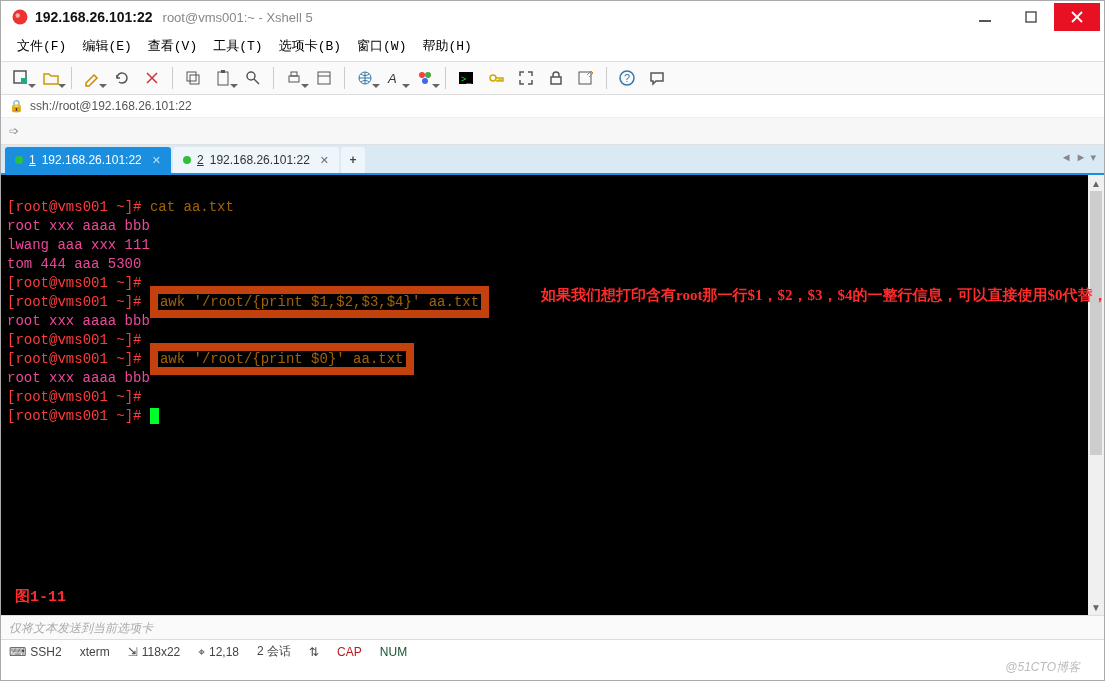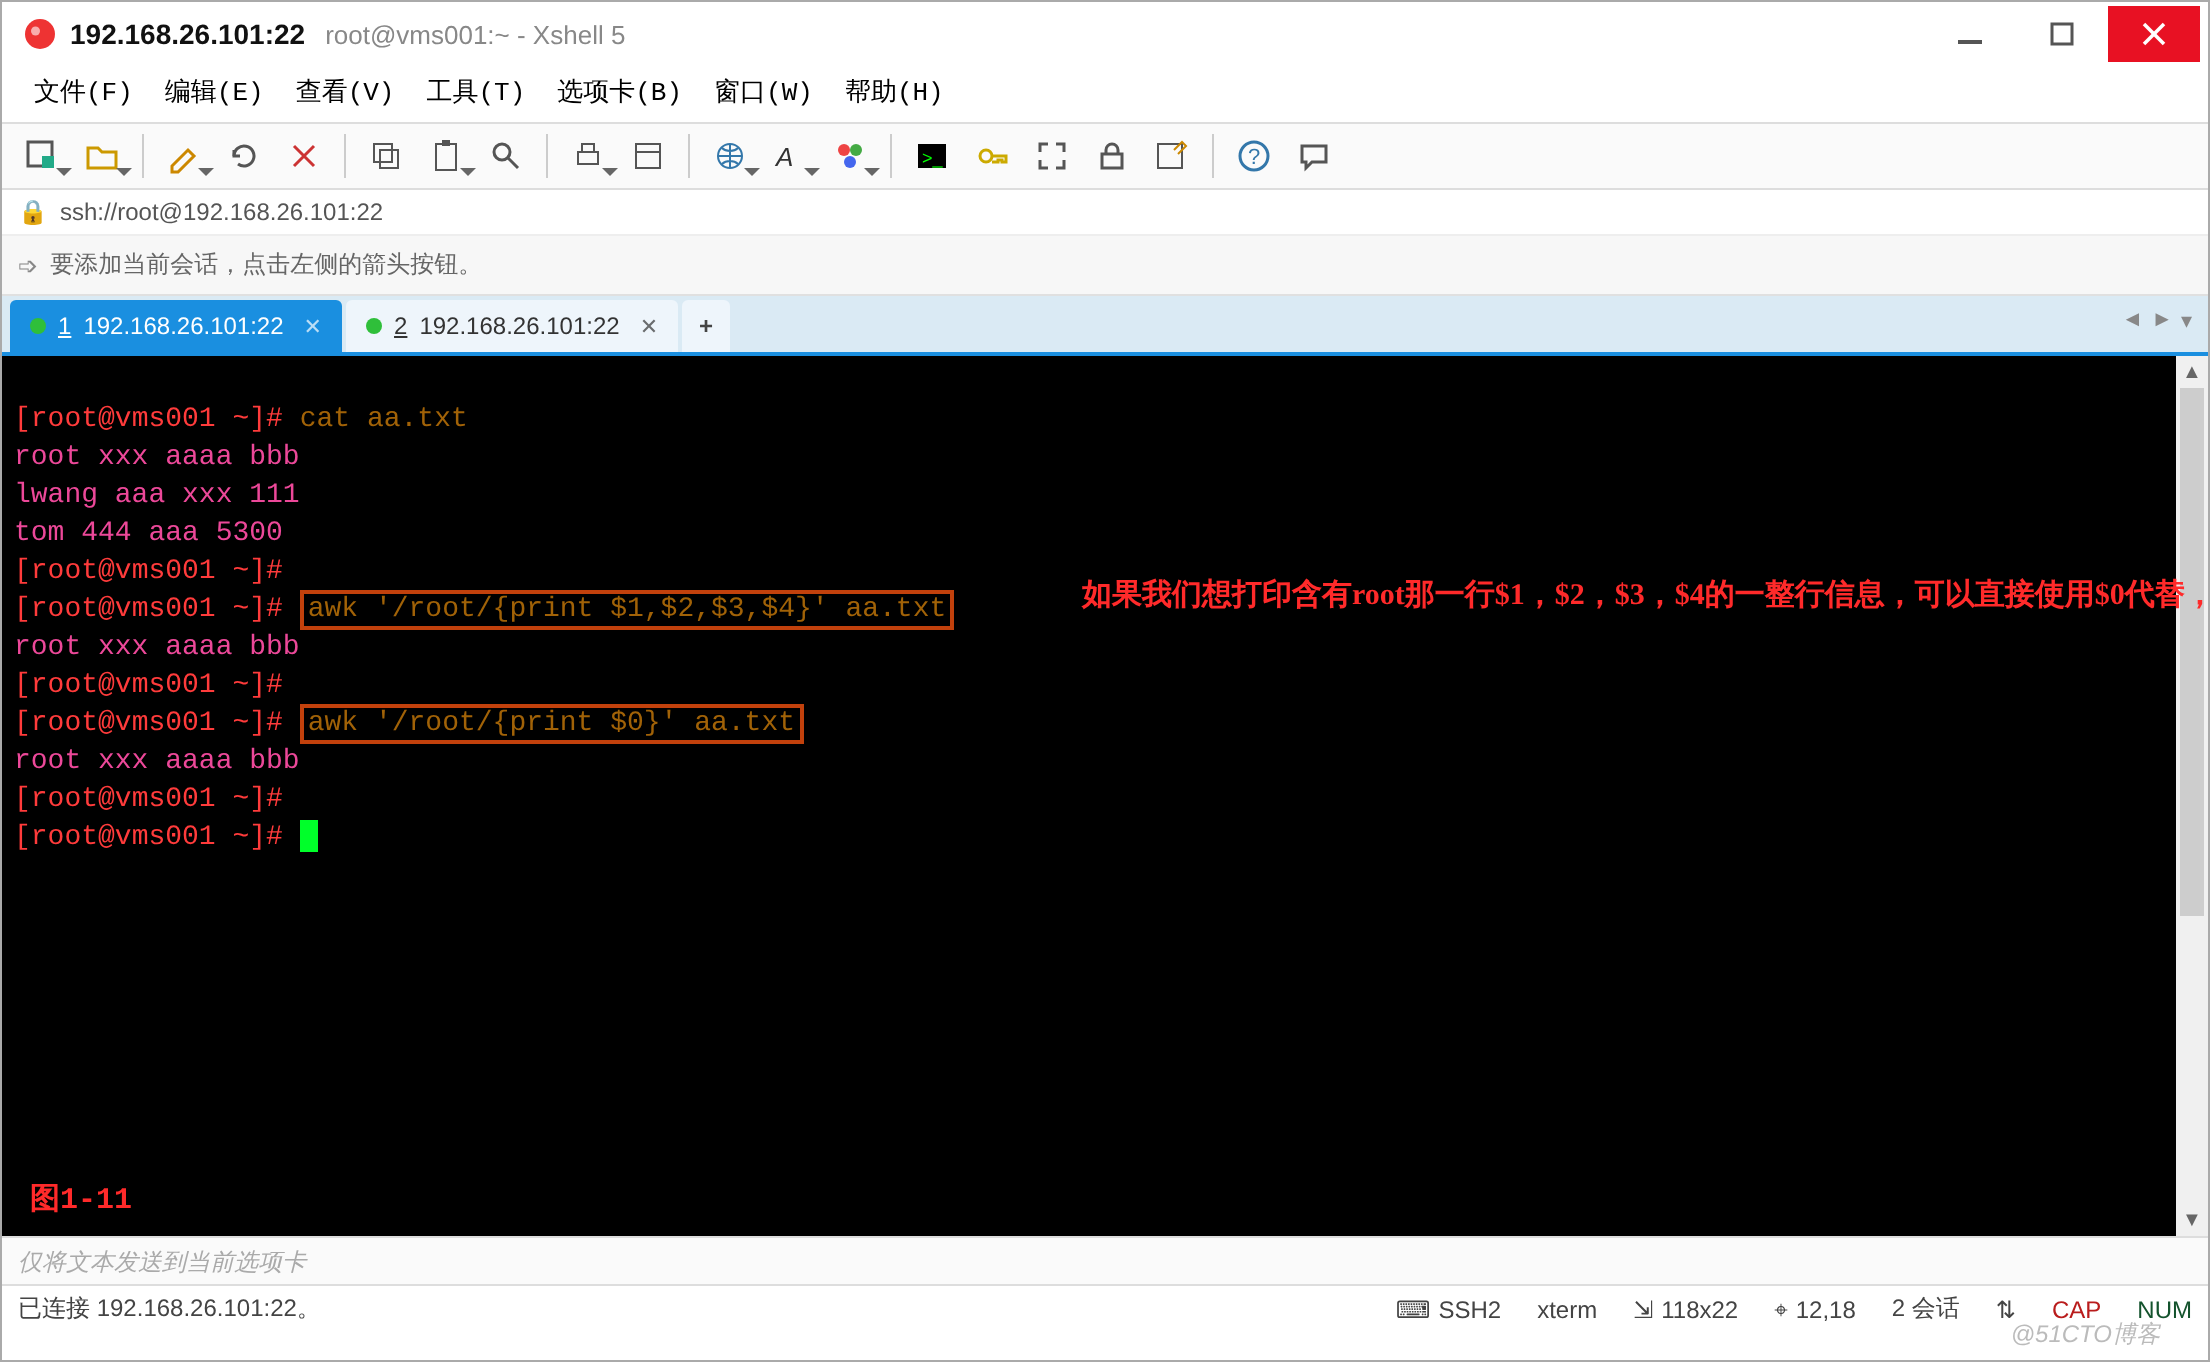--- a/index.html
+++ b/index.html
@@ -32,21 +32,21 @@
   .tab .x { font-size:11px; opacity:.7; margin-left:4px;}
   .tab.add { width:24px; justify-content:center; background:#eef5fb; color:#444; font-weight:bold;}
   .tab-nav { position:absolute; right:8px; top:6px; color:#888; font-size:11px; display:flex; gap:4px;}
   .terminal-wrap{ position:relative; height:440px; background:#000; display:flex;}
   .terminal { flex:1; font-family:"Consolas","Courier New",monospace; font-size:14px; line-height:19px; color:#fff; padding:4px 6px; position:relative; white-space:pre;}
   .p1 { color:#ff3b3b;} 
   .at { color:#ff3b3b;}
   .tld { color:#ff3b3b;}
   .cmd { color:#a16207;}
   .out { color:#ec4899;}
-  .box { border:2px solid #c2410c; display:inline; padding:0 2px;}
+  .box { border:8px solid #c2410c; display:inline; padding:0 2px;}
   .cursor { display:inline-block; width:9px; height:16px; background:#00ff2a; vertical-align:middle;}
   .annot { position:absolute; left:540px; top:106px; width:520px; color:#ff2a2a; font-family:"Microsoft YaHei"; font-size:15px; line-height:28px; font-weight:bold;}
   .fig { position:absolute; left:14px; bottom:8px; color:#ff2a2a; font-weight:bold; font-size:15px;}
   .scroll { width:16px; background:#f0f0f0; display:flex; flex-direction:column;}
   .scroll .arrow{height:16px;display:flex;align-items:center;justify-content:center;color:#666;font-size:10px;}
   .scroll .thumb{flex:0 0 60%; background:#cdcdcd; margin:0 2px;}
   .scroll .track{flex:1;}
   .inputbar { border-top:1px solid #ddd; background:#fafafa; padding:4px 8px; color:#aaa; font-style:italic; font-size:12px; height:24px;}
   .statusbar { display:flex; align-items:center; font-size:12px; color:#444; height:24px; padding:0 8px; border-top:1px solid #ddd; gap:18px;}
   .statusbar .left{flex:1;}
@@ -220,21 +220,20 @@
     </div>
 </div>
 
 <div class="addrbar">
   <span class="lock">🔒</span>
   <span>ssh://root@192.168.26.101:22</span>
 </div>
 
 <div class="hintbar">
   <span class="arrow-icon">➩</span>
-  <span>要添加当前会话，点击左侧的箭头按钮。</span>
 </div>
 
 <div class="tabbar">
   <div class="tab active">
     <span class="dot"></span>
     <span class="num">1</span>
     <span>192.168.26.101:22</span>
     <span class="x">✕</span>
   </div>
   <div class="tab inactive">
@@ -272,21 +271,20 @@
   <div class="arrow">▲</div>
   <div class="thumb"></div>
   <div class="track"></div>
   <div class="arrow">▼</div>
 </div>
 </div>
 
 <div class="inputbar">仅将文本发送到当前选项卡</div>
 
 <div class="statusbar">
-  <span class="left">已连接 192.168.26.101:22。</span>
   <span class="seg">
       <span>⌨</span>
       <span>SSH2</span>
     </span>
   <span class="seg">xterm</span>
   <span class="seg">
       <span>⇲</span>
       <span>118x22</span>
     </span>
   <span class="seg">

